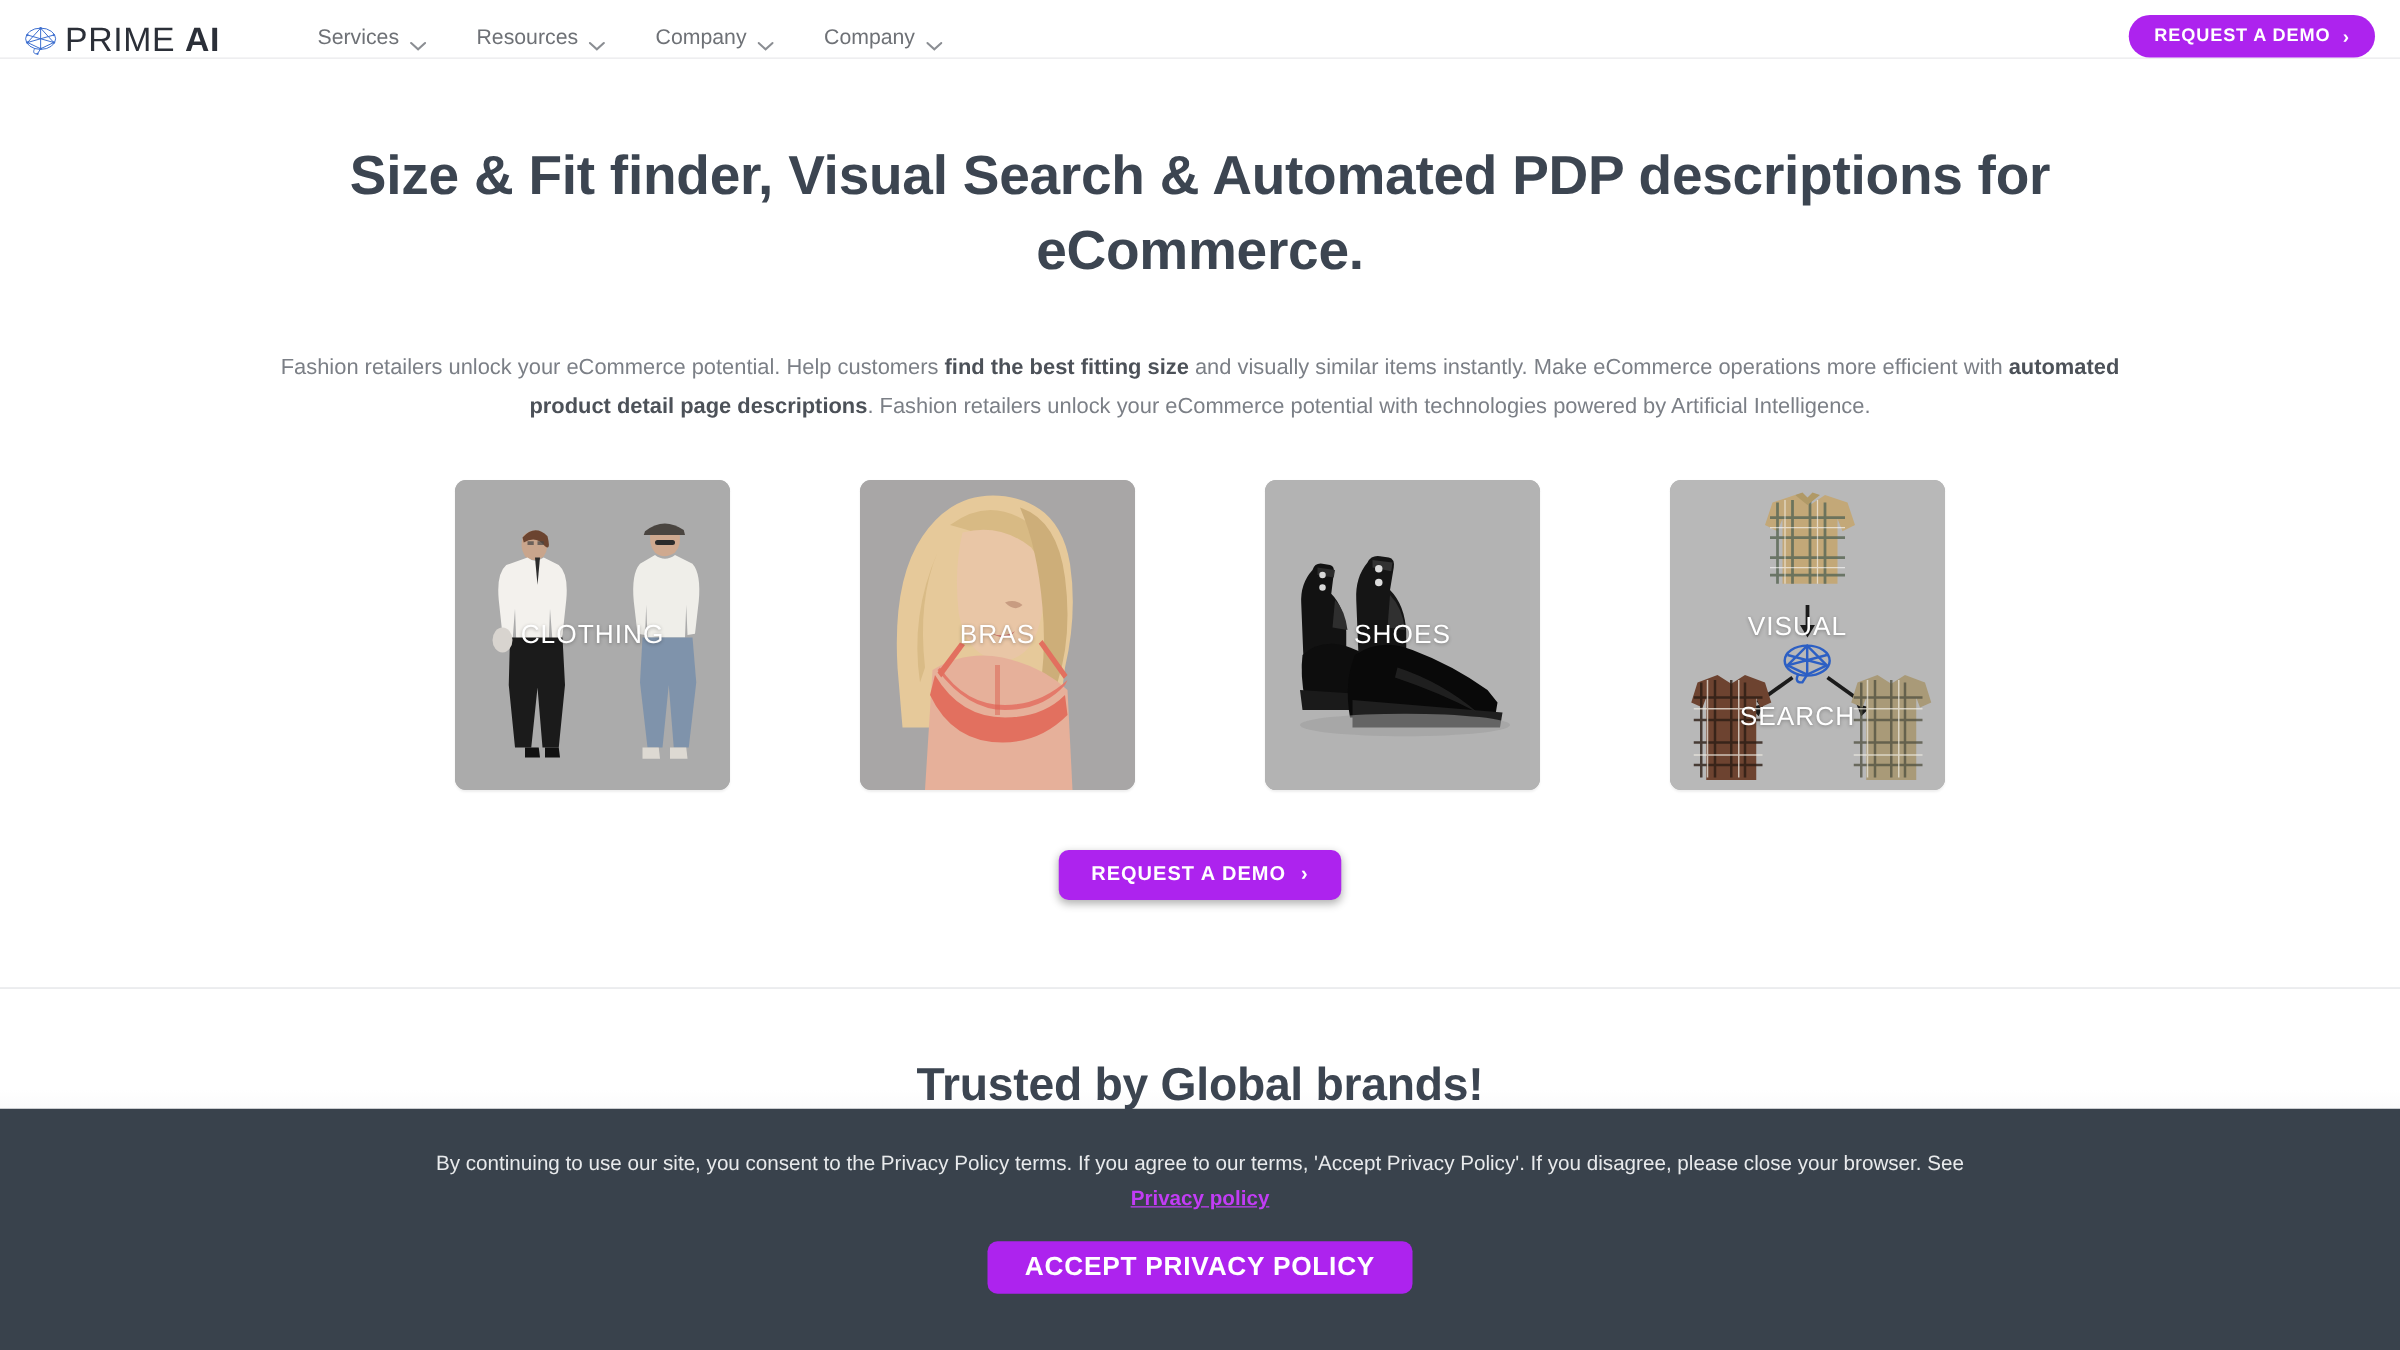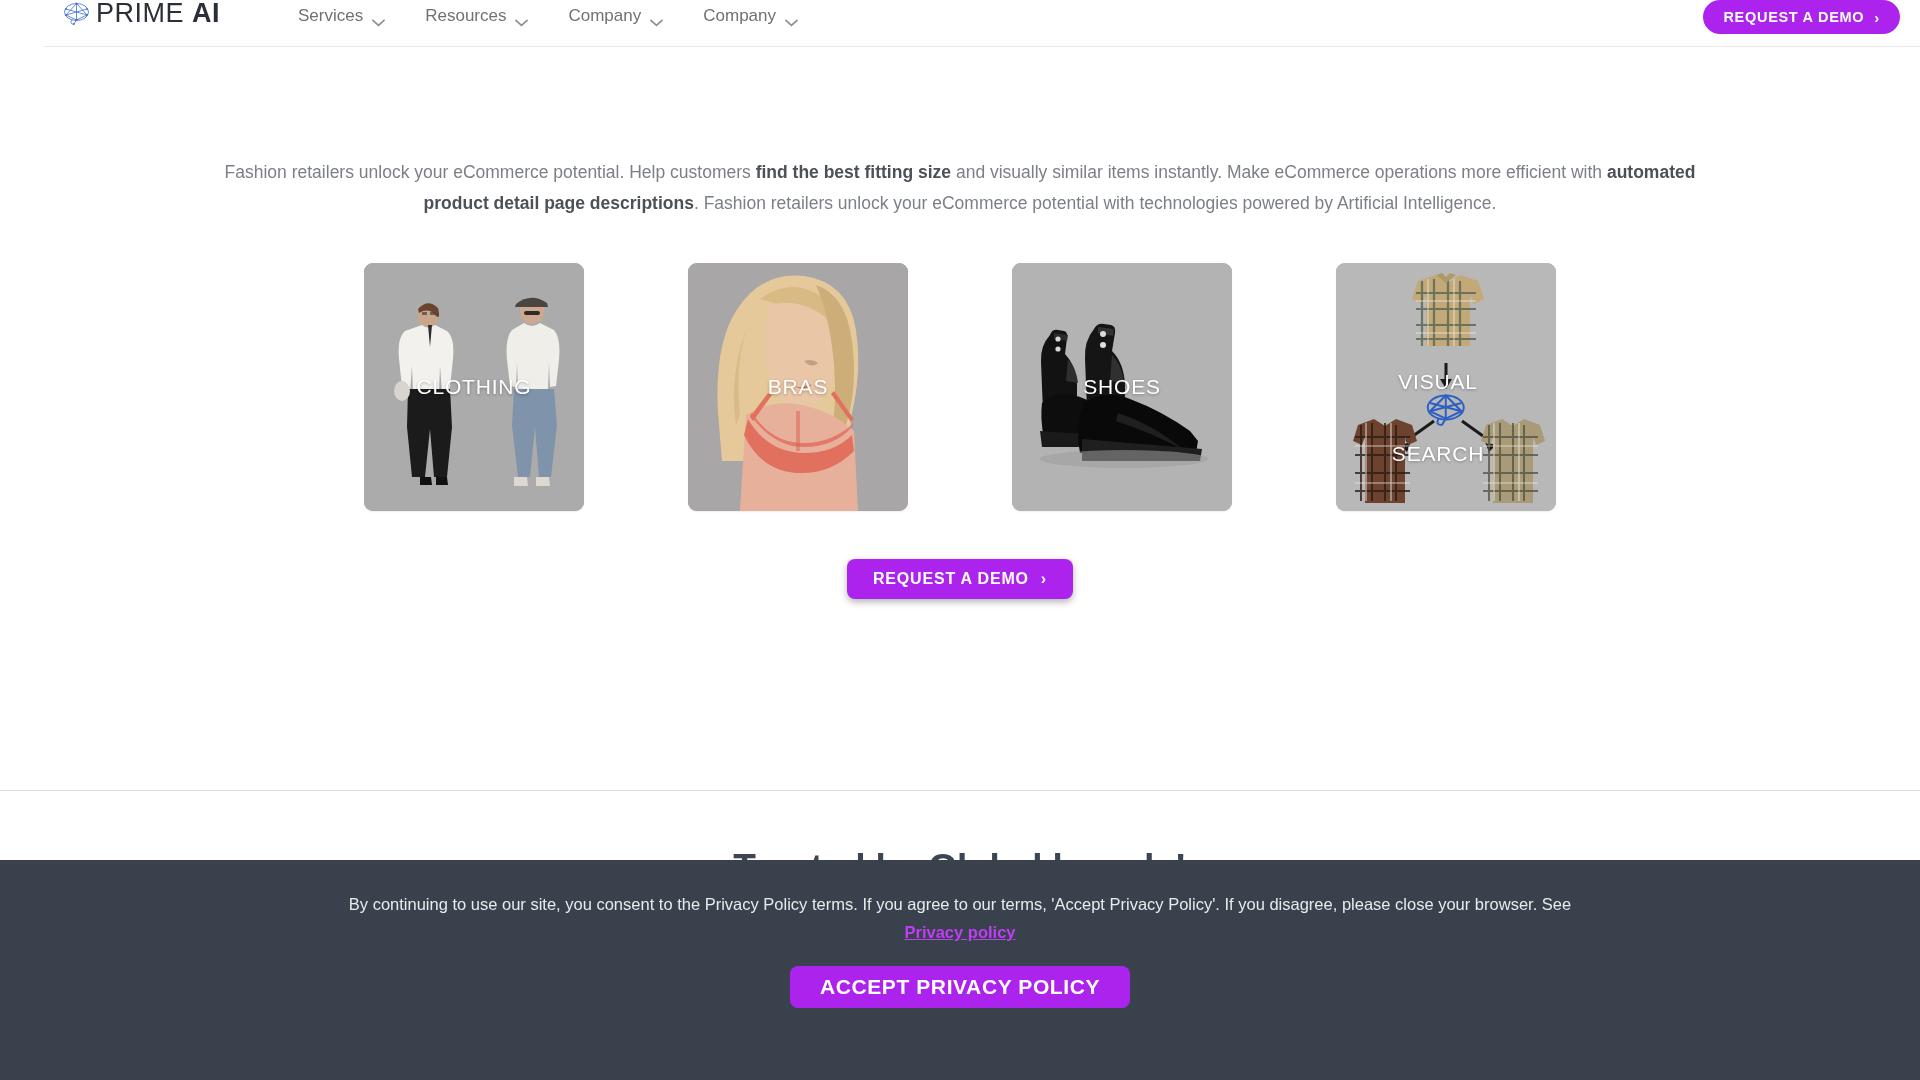--- a/index.html
+++ b/index.html
@@ -11,23 +11,22 @@
   }
   .page { position: relative; width: 1920px; height: 1080px; }
 
   
   .header {
     position: relative;
     height: 47px;
     background: #ffffff;
     border-bottom: 1px solid #e9e9ec;
     display: flex;
-    align-items: flex-start;
+    align-items: flex-end;
     padding: 0 20px 0 18px;
-    margin-left: 44px;
   }
   .logo { display: flex; align-items: center; gap: 4px; margin-right: 58px; }
   .logo-mark { width: 30px; height: 26px; display: block; }
   .logo-text {
     font-size: 27px; letter-spacing: .5px; color: #2b2f38;
     font-weight: 300; line-height: 1; white-space: nowrap;
   }
   .logo-text b { font-weight: 700; }
 
   .nav { display: flex; align-items: center; gap: 0; }
@@ -139,21 +138,21 @@
     margin-top: 56px;
     font-size: 37px;
     font-weight: 700;
     color: #3c4551;
     letter-spacing: -.2px;
   }
 
   
   .cookie {
     position: absolute; left: 0; right: 0; bottom: 0;
-    height: 220px;
+    height: 193px;
     background: #39424c;
     color: #e8eaec;
     text-align: center;
     padding-top: 33px;
   }
   .cookie-text {
     font-size: 16.5px;
     line-height: 1.45;
     max-width: 1560px;
     margin: 0 auto;
@@ -240,20 +239,21 @@
       </div>
     </nav>
 
     <button class="header-cta">
       <span>REQUEST A DEMO</span>
       <span class="arw">›</span>
     </button>
   </div>
 
   <div class="hero">
+    <h1>Size &amp; Fit finder, Visual Search &amp; Automated PDP descriptions for eCommerce.</h1>
 
     <p><span>Fashion retailers unlock your eCommerce potential. Help customers </span><b>find the best fitting size</b><span> and visually similar items instantly. Make eCommerce operations more efficient with </span><b>automated product detail page descriptions</b><span>. Fashion retailers unlock your eCommerce potential with technologies powered by Artificial Intelligence.</span></p>
 
     <div class="cards">
 
       <div class="card">
         <svg viewBox="0 0 220 248" preserveAspectRatio="xMidYMid slice">
           <rect width="220" height="248" fill="#ababab"></rect>
 
           <g>

